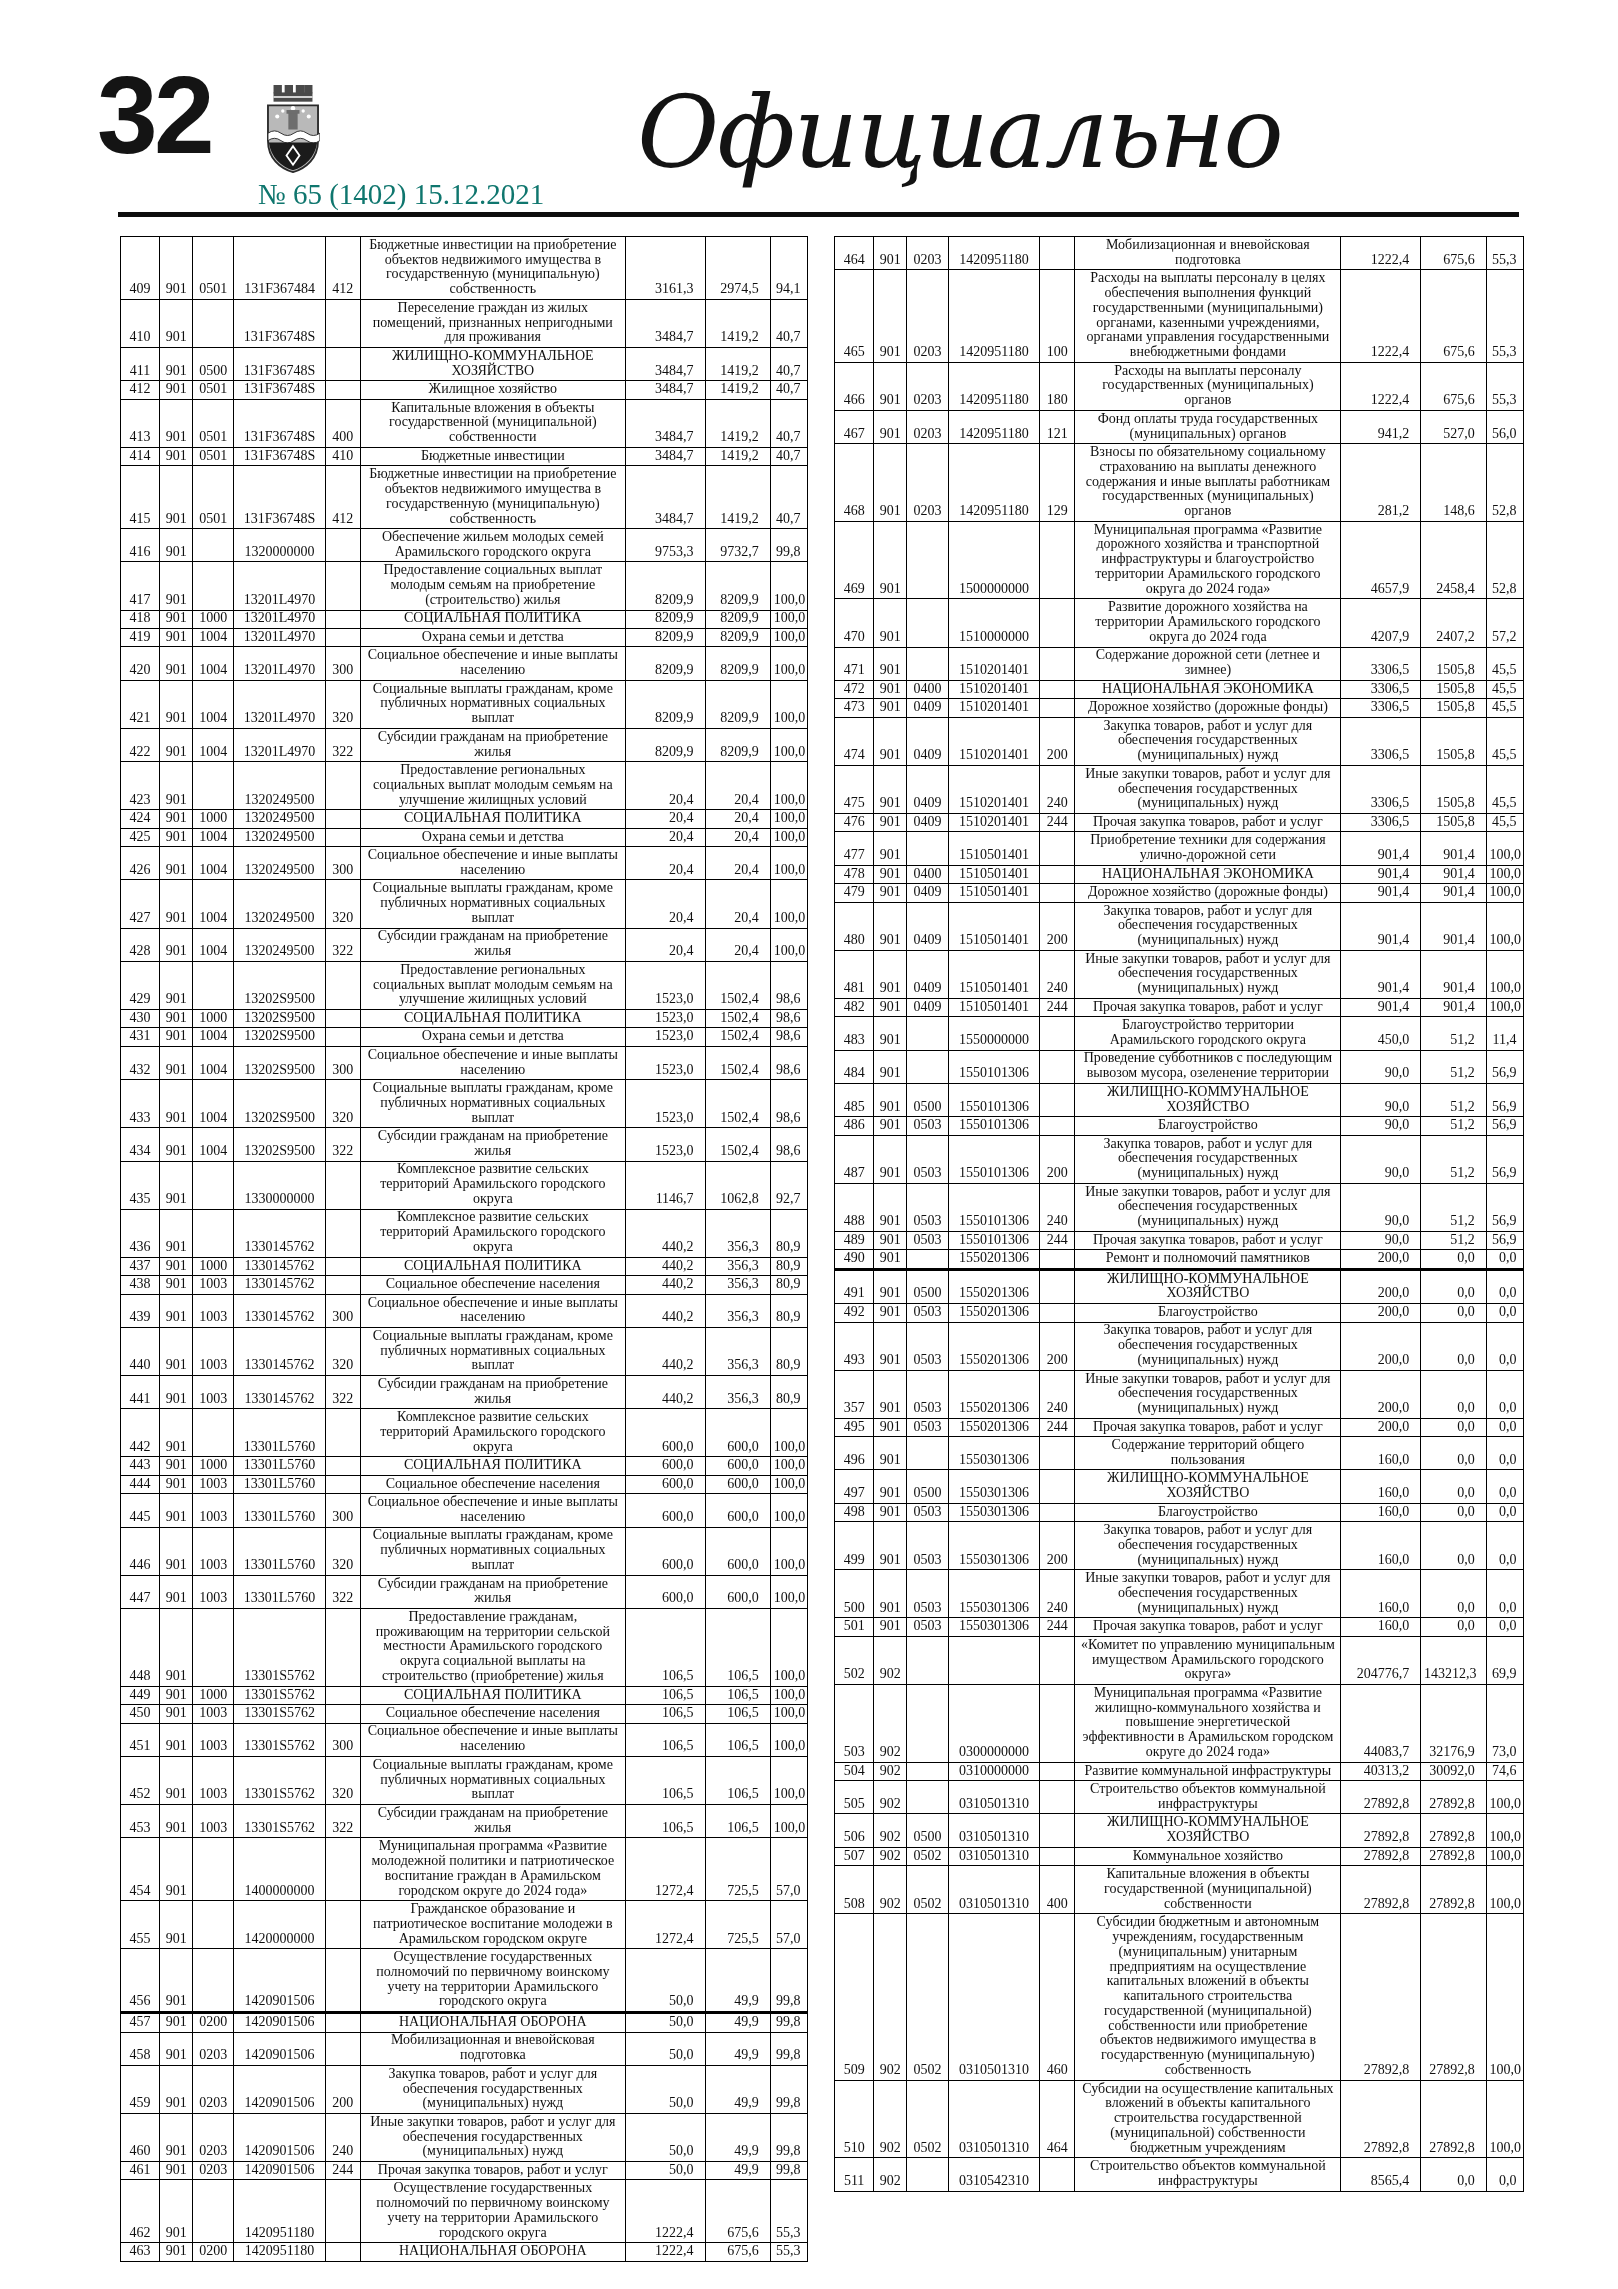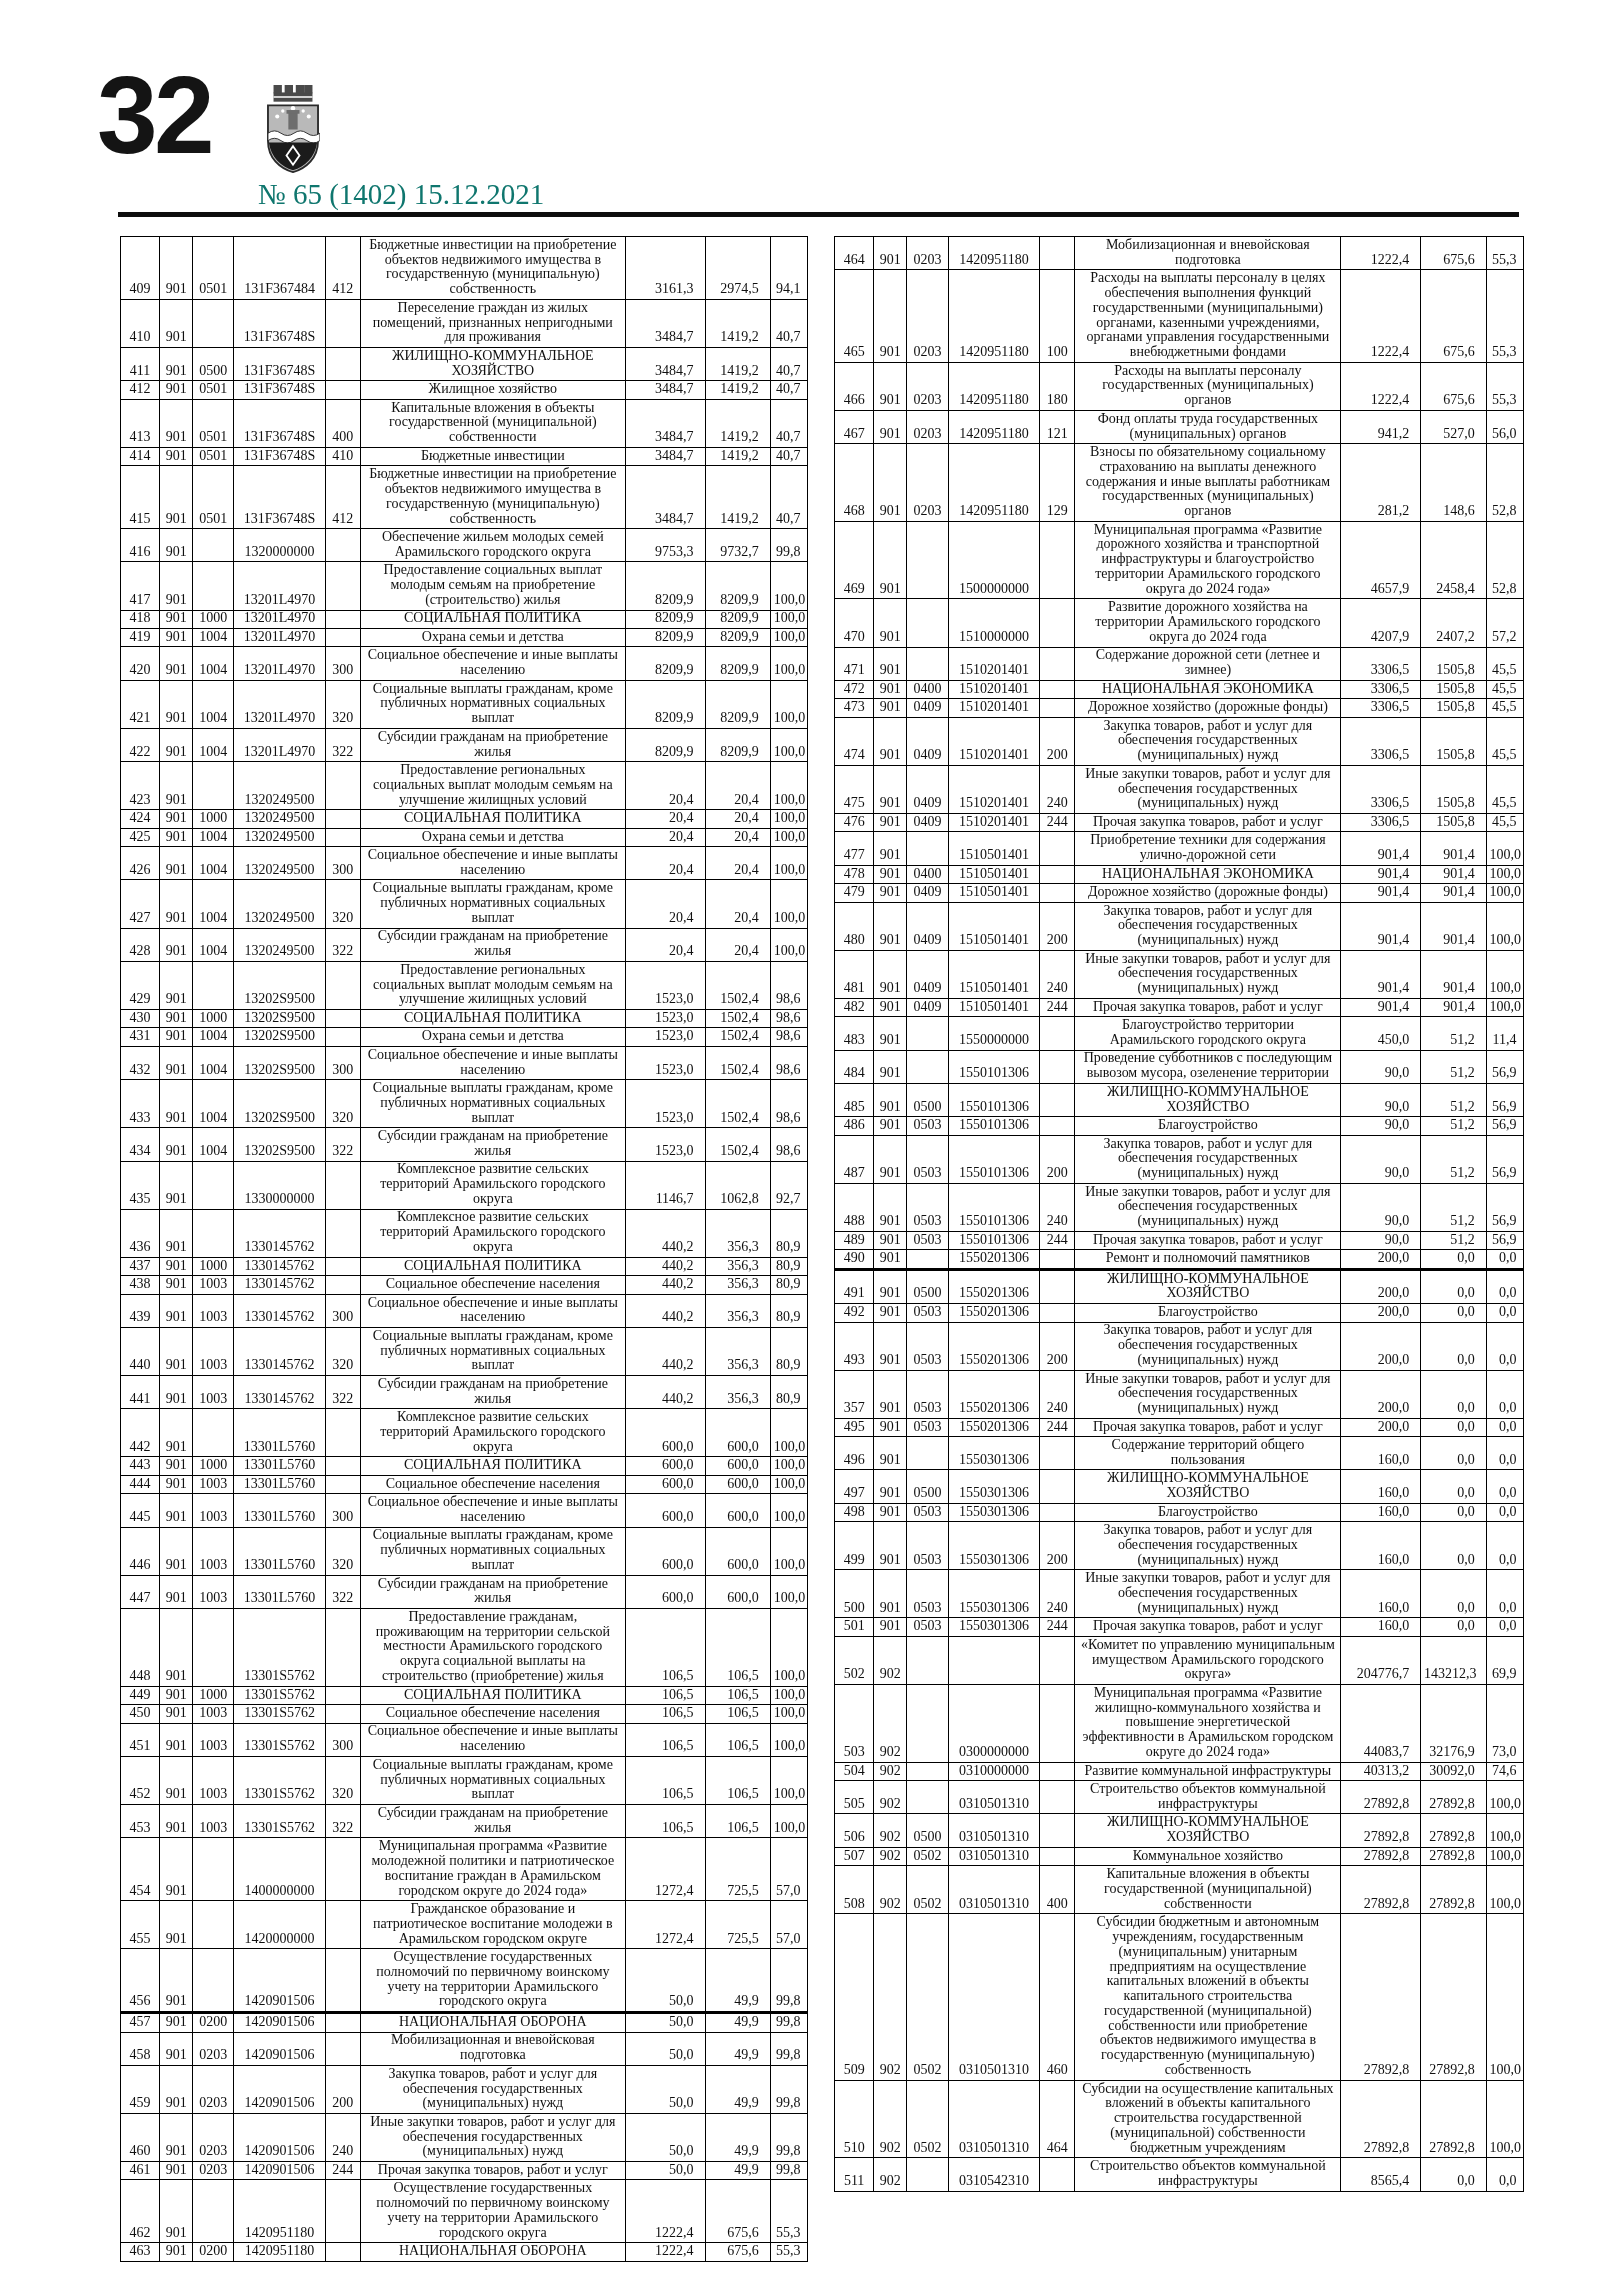--- a/index.html
+++ b/index.html
@@ -102,20 +102,21 @@
 
     <path d="M2,52 q7,-5 14,0 t14,0 t14,0 t14,0 v8 q-7,5 -14,0 t-14,0 t-14,0 t-14,0 z" fill="#ffffff" stroke="#2a2a2a" stroke-width="1"></path>
 
     <path d="M3,62 h52 c-2,16 -13,26 -26,30 c-13,-4 -24,-14 -26,-30 z" fill="#1b1b1b"></path>
     <path d="M29,66 l7,10 l-7,10 l-7,-10 z" fill="#1b1b1b" stroke="#ffffff" stroke-width="2"></path>
   </svg>
 
 
   <div class="issue-line">№ 65 (1402) 15.12.2021</div>
 
+  <div class="section-title">Официально</div>
 </div>
 
 <div class="header-rule"></div>
 
 <div class="columns">
   <table class="budget-table" id="table-left">
     <colgroup>
       <col style="width:5.7%">
         <col style="width:4.8%">
         <col style="width:6.0%">

